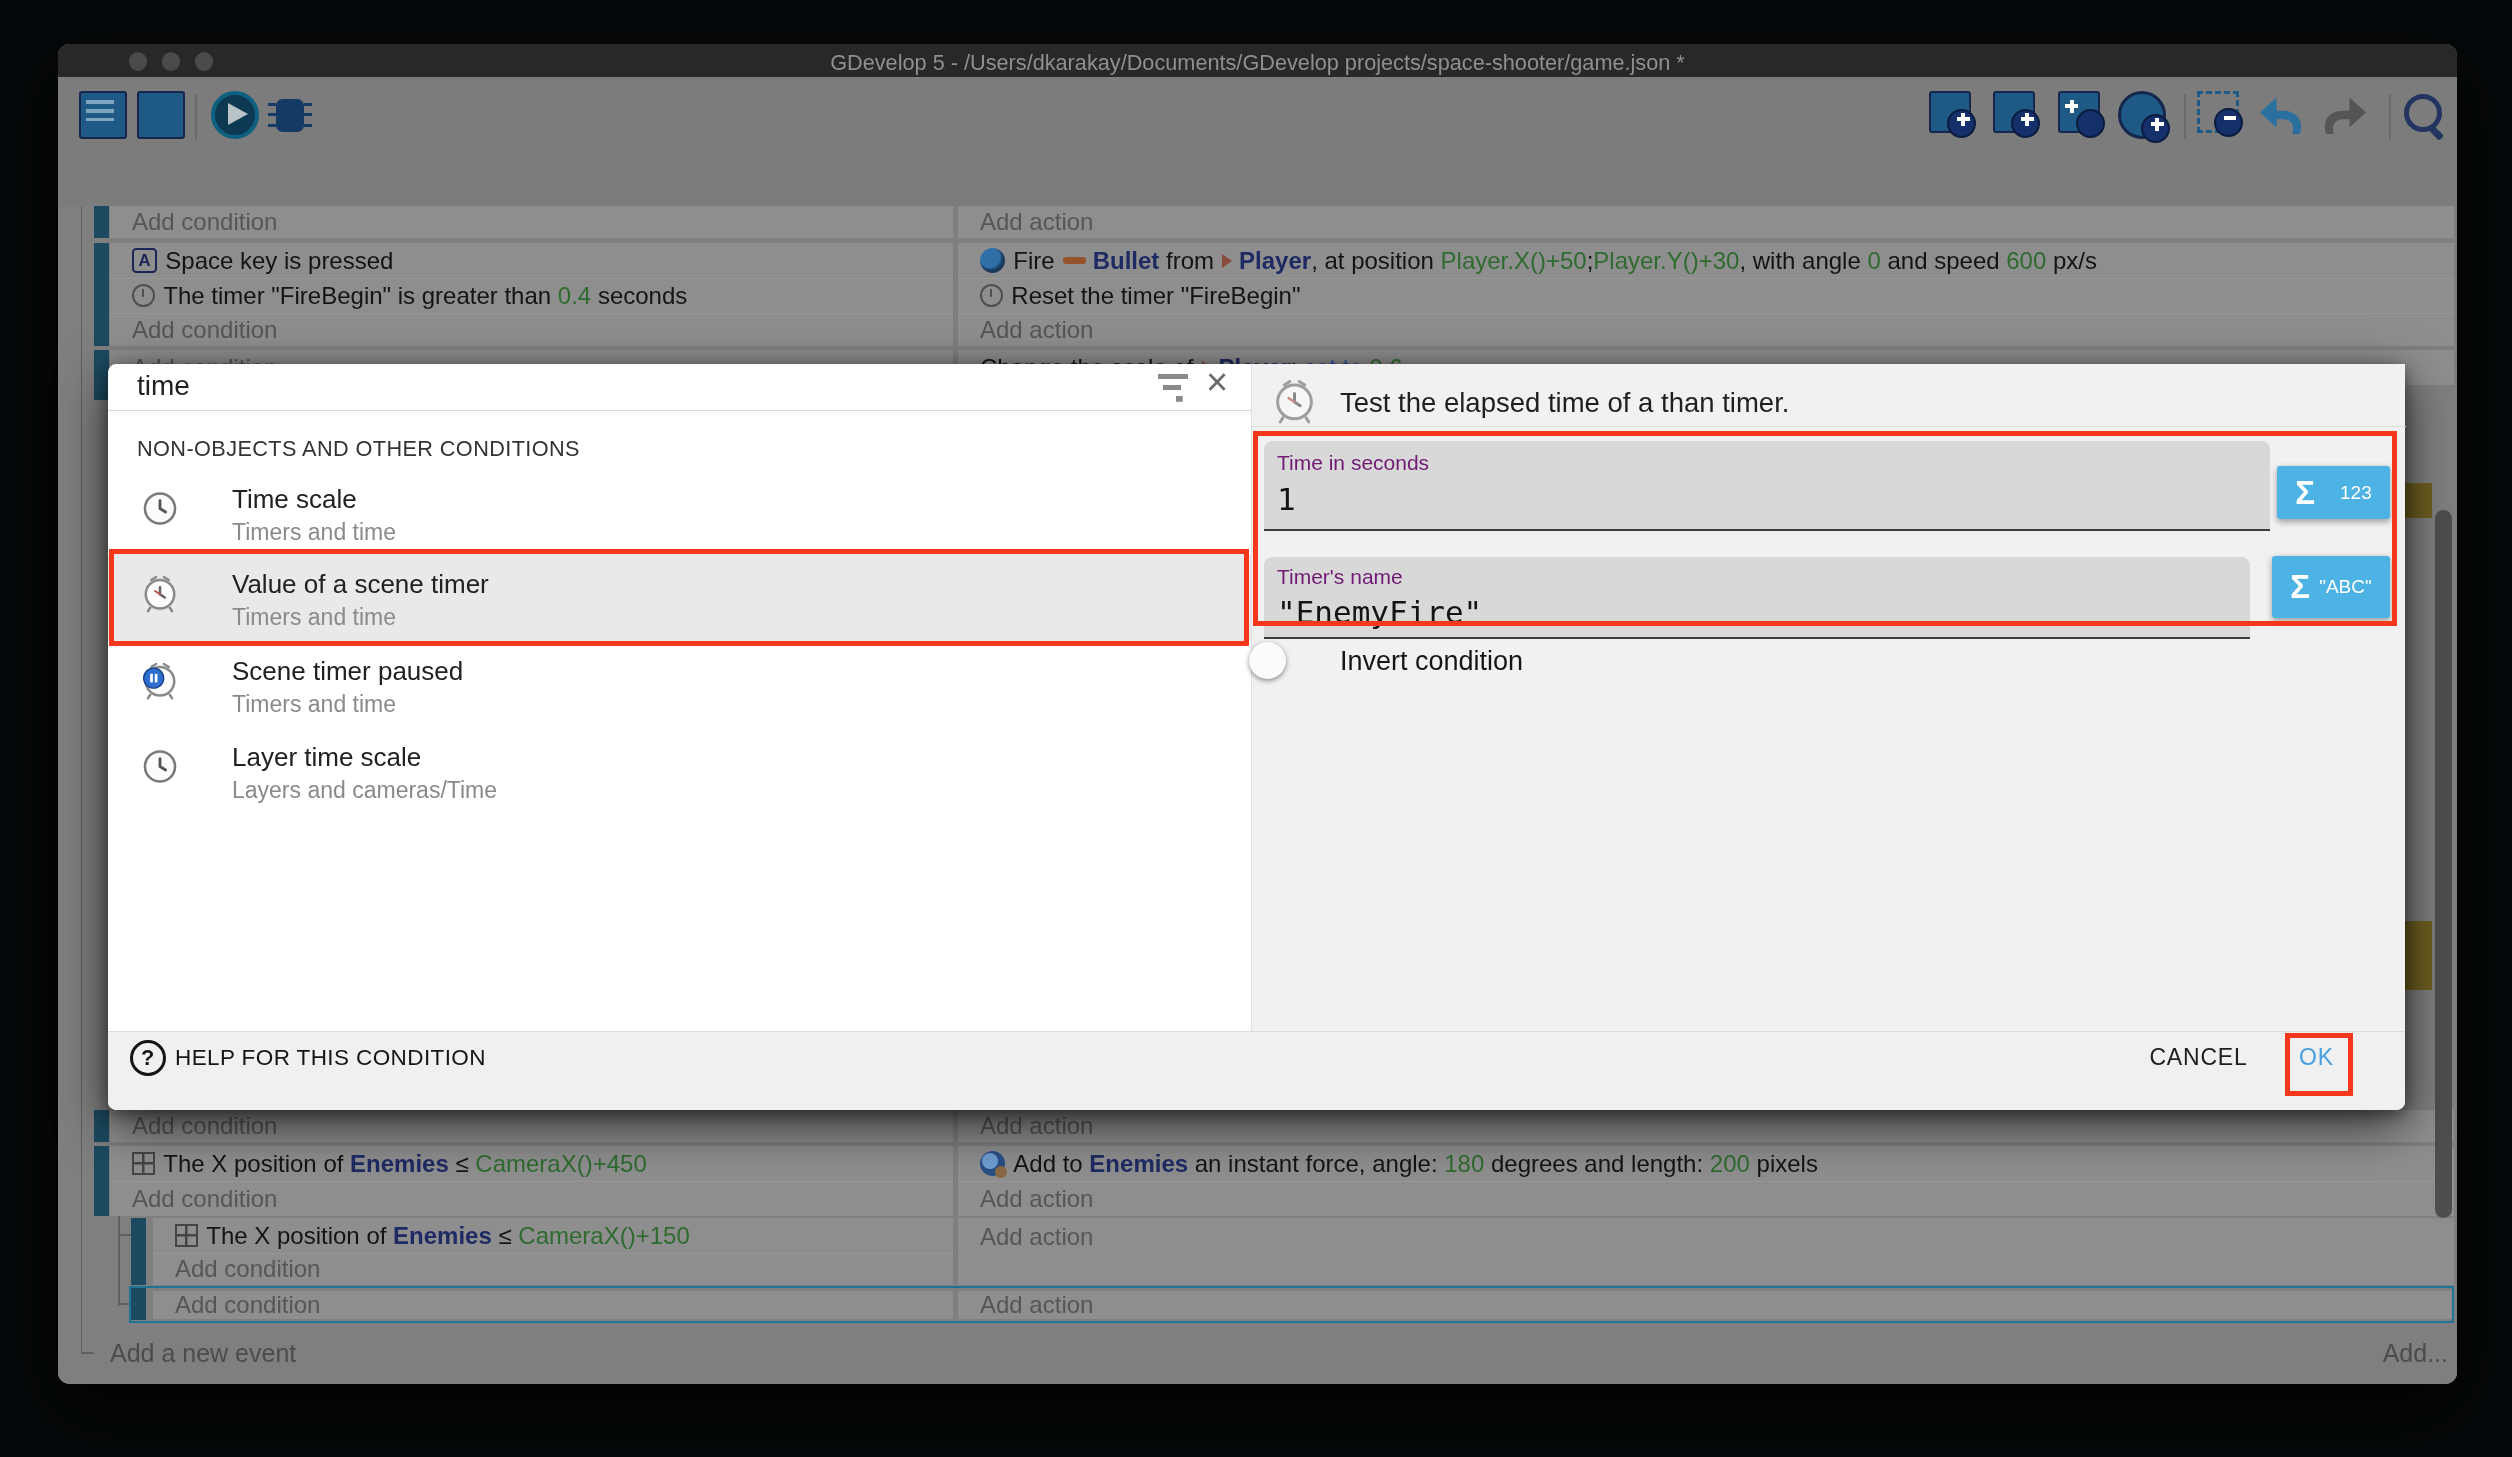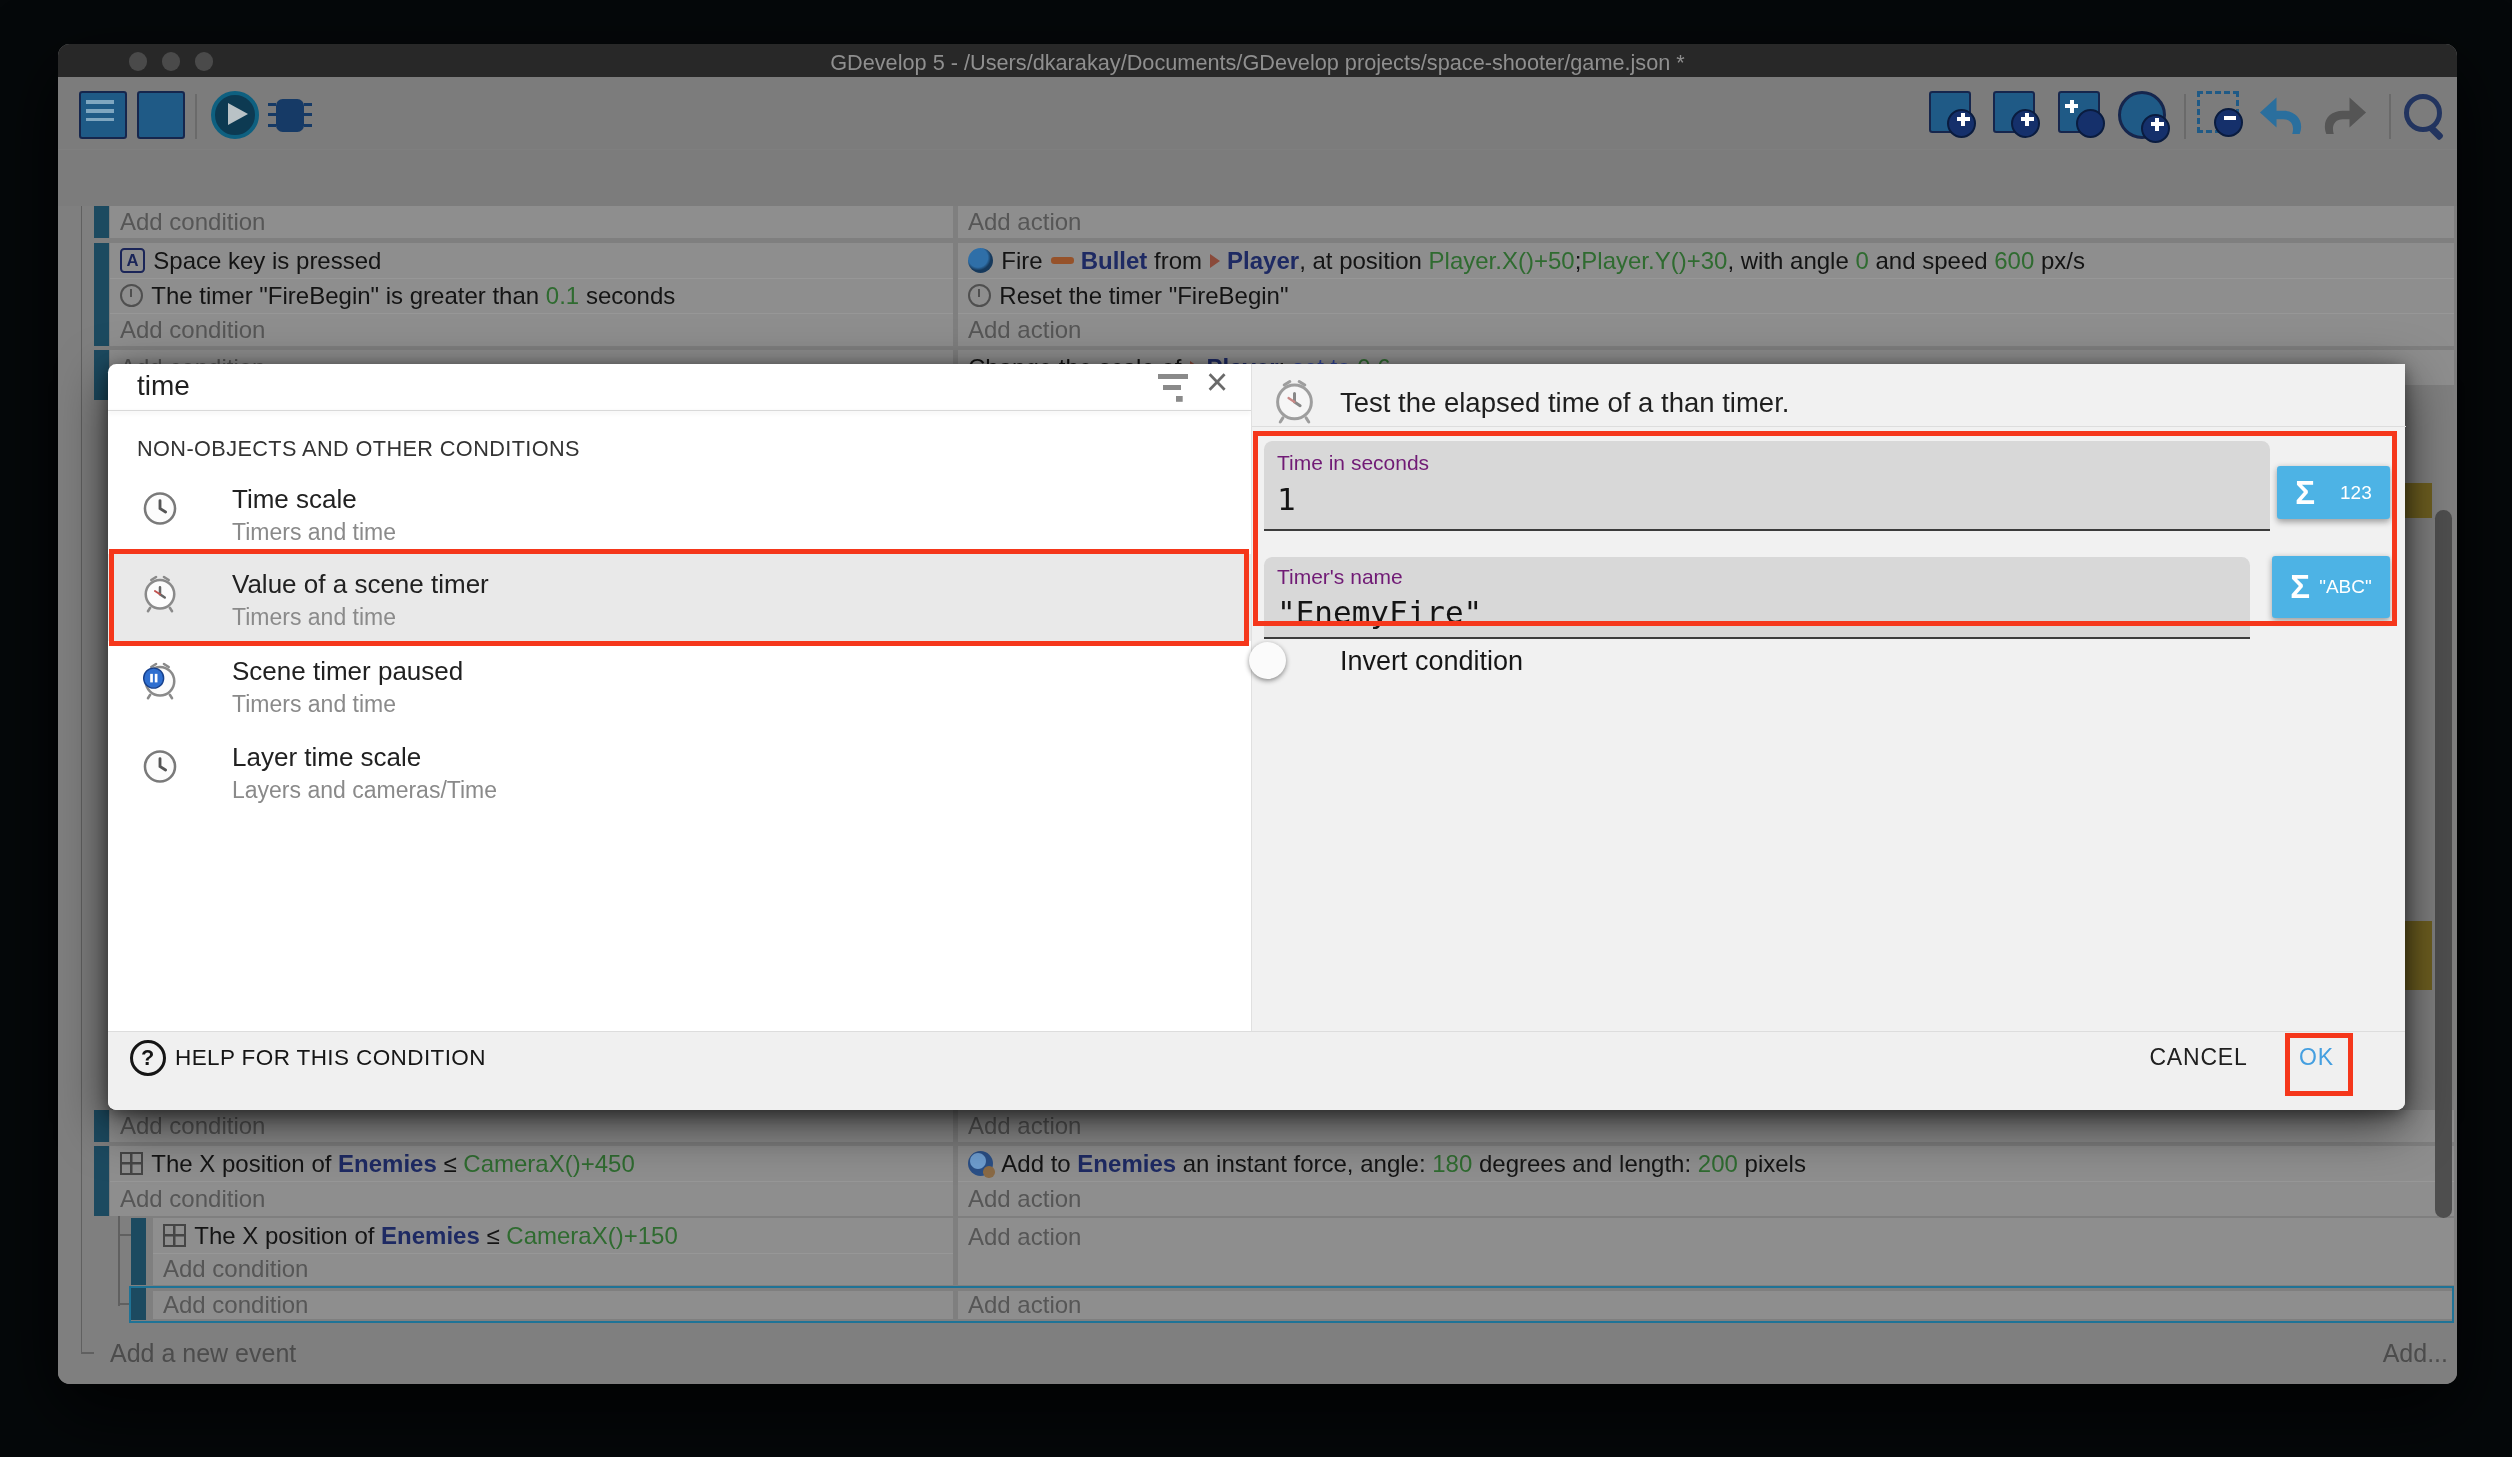--- a/index.html
+++ b/index.html
@@ -43,21 +43,21 @@
   
   .tab{top:106px;height:56px;font-size:25px;color:#585858;display:flex;align-items:center;gap:21.7px;}
   .tabx{font-size:32px;color:#575757;line-height:1;}
   #tabActive{background:#276483;color:#b9cdd6;padding:0 21.7px;}
   #tabActive .tabx{color:#b9cdd6;}
   
   #events{left:0;top:162px;width:2399px;height:1179px;background:#7f7f7f;}
   .tline{background:#606060;}
   .ebar{width:15px;background:#1c4a60;}
   .erow{background:#8e8e8e;font-size:24px;color:#141414;display:flex;align-items:center;
-        padding-left:10px;box-sizing:border-box;white-space:nowrap;overflow:hidden;}
+        padding-left:22px;box-sizing:border-box;white-space:nowrap;overflow:hidden;}
   .rsep{box-shadow:inset 0 0.8px 0 #9b9b9b;}
   .ph{color:#565656;}
   .ptxt{white-space:pre;}
   .c-green{color:#2f6b30;}
   .c-obj{color:#1e2a63;font-weight:bold;}
   .c-blue{color:#33479e;}
   .eicon{display:inline-flex;align-items:center;justify-content:center;margin-right:8.3px;flex:0 0 auto;}
   .kbd{width:25px;height:25px;border:2.5px solid #1b2558;border-radius:4.2px;color:#1b2558;
        font-weight:bold;font-size:16.7px;box-sizing:border-box;}
   .timer-sm{width:23px;height:23px;border:2.5px solid #4f4f4f;border-radius:50%;box-sizing:border-box;position:relative;}
@@ -179,21 +179,21 @@
 
     <div class="abs ebar" style="left:36px;top:37px;height:103px"></div>
     <div class="abs erow" style="left:52px;top:37px;width:843px;height:35px">
       <span class="eicon kbd">
           <i style="font-style:normal">A</i>
         </span>
       <span class="ptxt"><span>Space key is pressed</span></span>
     </div>
     <div class="abs erow rsep" style="left:52px;top:72px;width:843px;height:35px">
       <span class="eicon timer-sm"></span>
-      <span class="ptxt"><span>The timer "FireBegin" is greater than </span><span class="c-green">0.1</span><span> seconds</span></span>
+      <span class="ptxt"><span>The timer "FireBegin" is greater than </span><span class="c-green">0.4</span><span> seconds</span></span>
     </div>
     <div class="abs erow rsep ph" style="left:52px;top:107px;width:843px;height:33px">Add condition</div>
     <div class="abs erow" style="left:900px;top:37px;width:1496px;height:35px">
       <span class="eicon fire"></span>
       <span class="ptxt"><span>Fire </span><span class="pi bullet-icon"></span><span class="c-obj">Bullet</span><span> from </span><span class="pi player-icon"></span><span class="c-obj">Player</span><span>, at position </span><span class="c-green">Player.X()+50</span><span>;</span><span class="c-green">Player.Y()+30</span><span>, with angle </span><span class="c-green">0</span><span> and speed </span><span class="c-green">600</span><span> px/s</span></span>
     </div>
     <div class="abs erow rsep" style="left:900px;top:72px;width:1496px;height:35px">
       <span class="eicon timer-sm"></span>
       <span class="ptxt"><span>Reset the timer "FireBegin"</span></span>
     </div>

